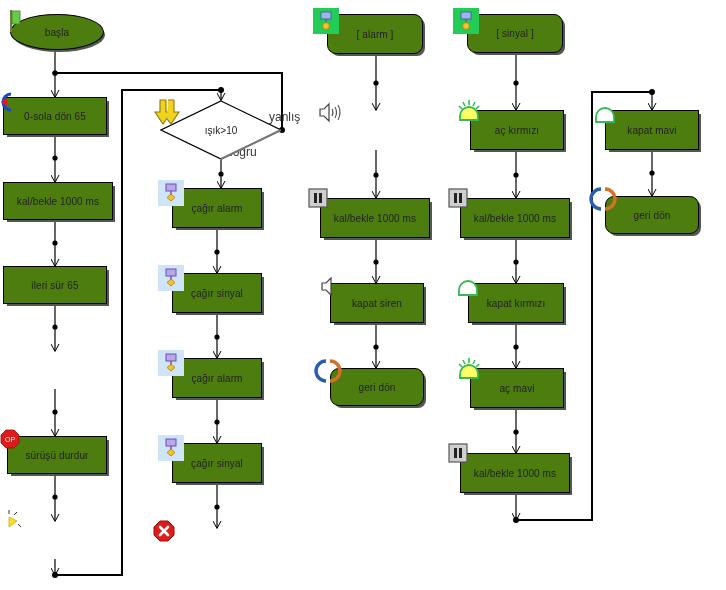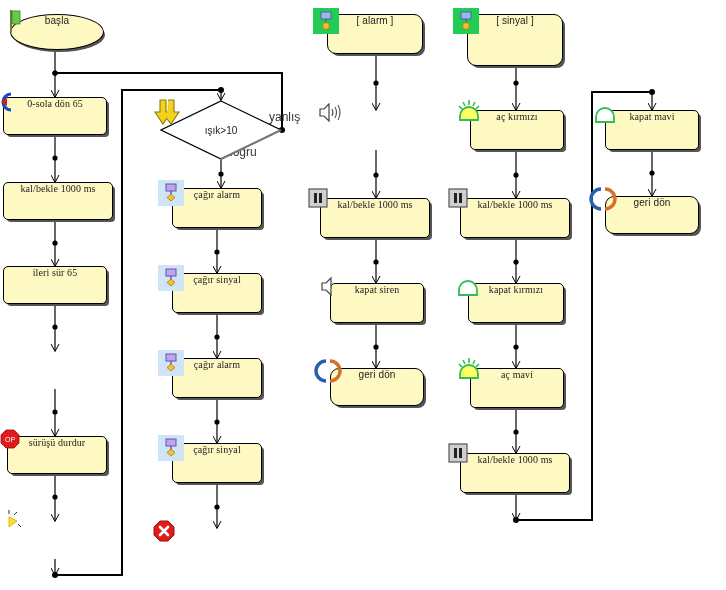--- a/index.html
+++ b/index.html
@@ -25,31 +25,31 @@
     top: 0;
     width: 726px;
     height: 590px;
     pointer-events: none;
   }
 
   
   .node {
     position: absolute;
     box-sizing: border-box;
-    background: #fef9c3;
+    background: #4d7c0f;
     border: 1px solid #000000;
     display: flex;
-    align-items: flex-start;
+    align-items: center;
     justify-content: center;
     font-size: 10px;
     color: #222222;
     letter-spacing: .1px;
     box-shadow: 3px 3px 0 -1px #555555;
   }
-  .node.rect { border-radius: 5px; font-family: Liberation Serif, serif; }
+  .node.rect { border-radius: 0; }
   .node.round { border-radius: 9px; }
   .node.oval {
     border-radius: 50%;
     box-shadow: 2px 3px 0 -1px #555555;
   }
   .node .lbl {
     display: block;
     text-align: center;
     line-height: 1.1;
     white-space: nowrap;
@@ -342,21 +342,21 @@
   </svg>
 
   <div class="node round" style="left:330px; top:368px; width:94px; height:38px;">
     <span class="lbl">geri dön</span>
   </div>
   <svg class="icon" style="left:314px; top:358px; width:28px; height:26px;" viewBox="0 0 28 26">
     <path d="M12,3 A10,10 0 0,0 12,23" fill="none" stroke="#2a5db0" stroke-width="3.4"></path>
     <path d="M16,3 A10,10 0 0,1 16,23" fill="none" stroke="#d4702a" stroke-width="3.4"></path>
   </svg>
 
-  <div class="node round" style="left:467px; top:14px; width:96px; height:52px;">
+  <div class="node round" style="left:467px; top:14px; width:96px; height:39px;">
     <span class="lbl">[ sinyal ]</span>
   </div>
   <svg class="icon sq26" style="left:453px; top:8px;" viewBox="0 0 26 26">
     <rect x="0" y="0" width="26" height="26" fill="#22cc55"></rect>
     <rect x="8" y="4" width="10" height="7" fill="#9db8e8" stroke="#4a62a8" stroke-width="1"></rect>
     <path d="M13,11 L13,15" stroke="#4a62a8" stroke-width="1.4"></path>
     <circle cx="13" cy="18" r="3.4" fill="#f5c22b" stroke="#a8800d" stroke-width="0.8"></circle>
   </svg>
 
   <div class="node rect" style="left:470px; top:110px; width:94px; height:40px;">

